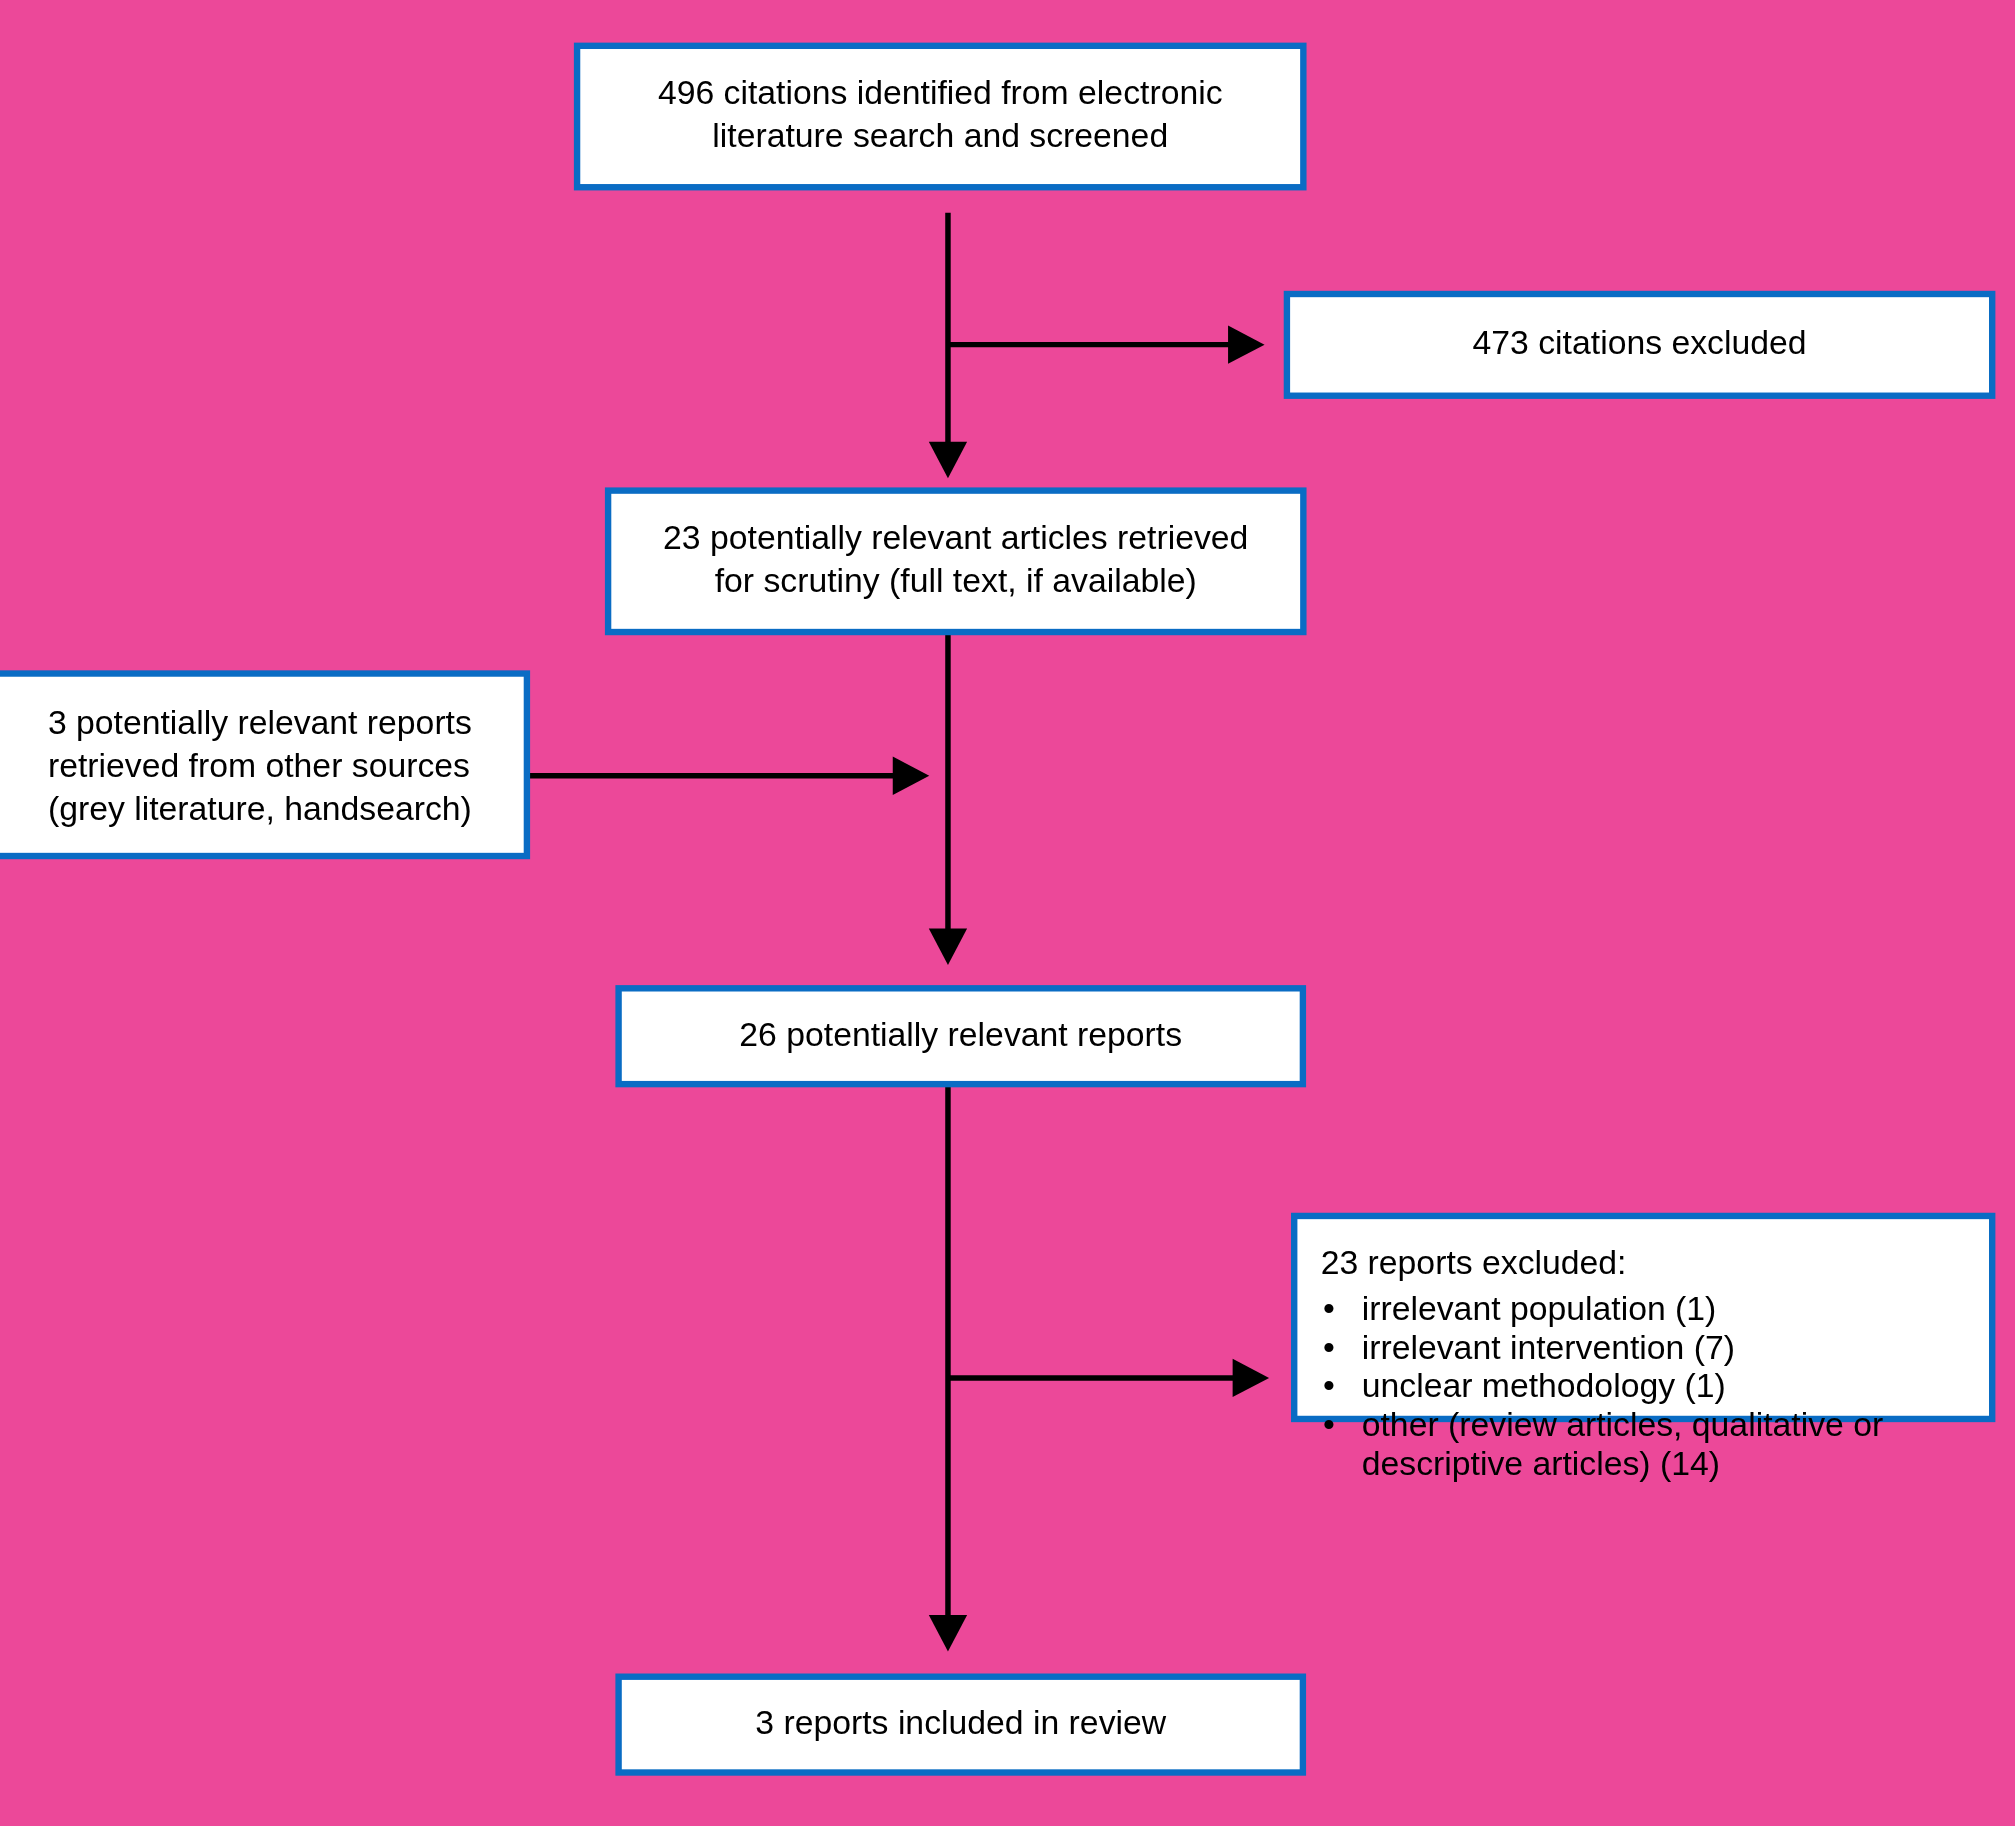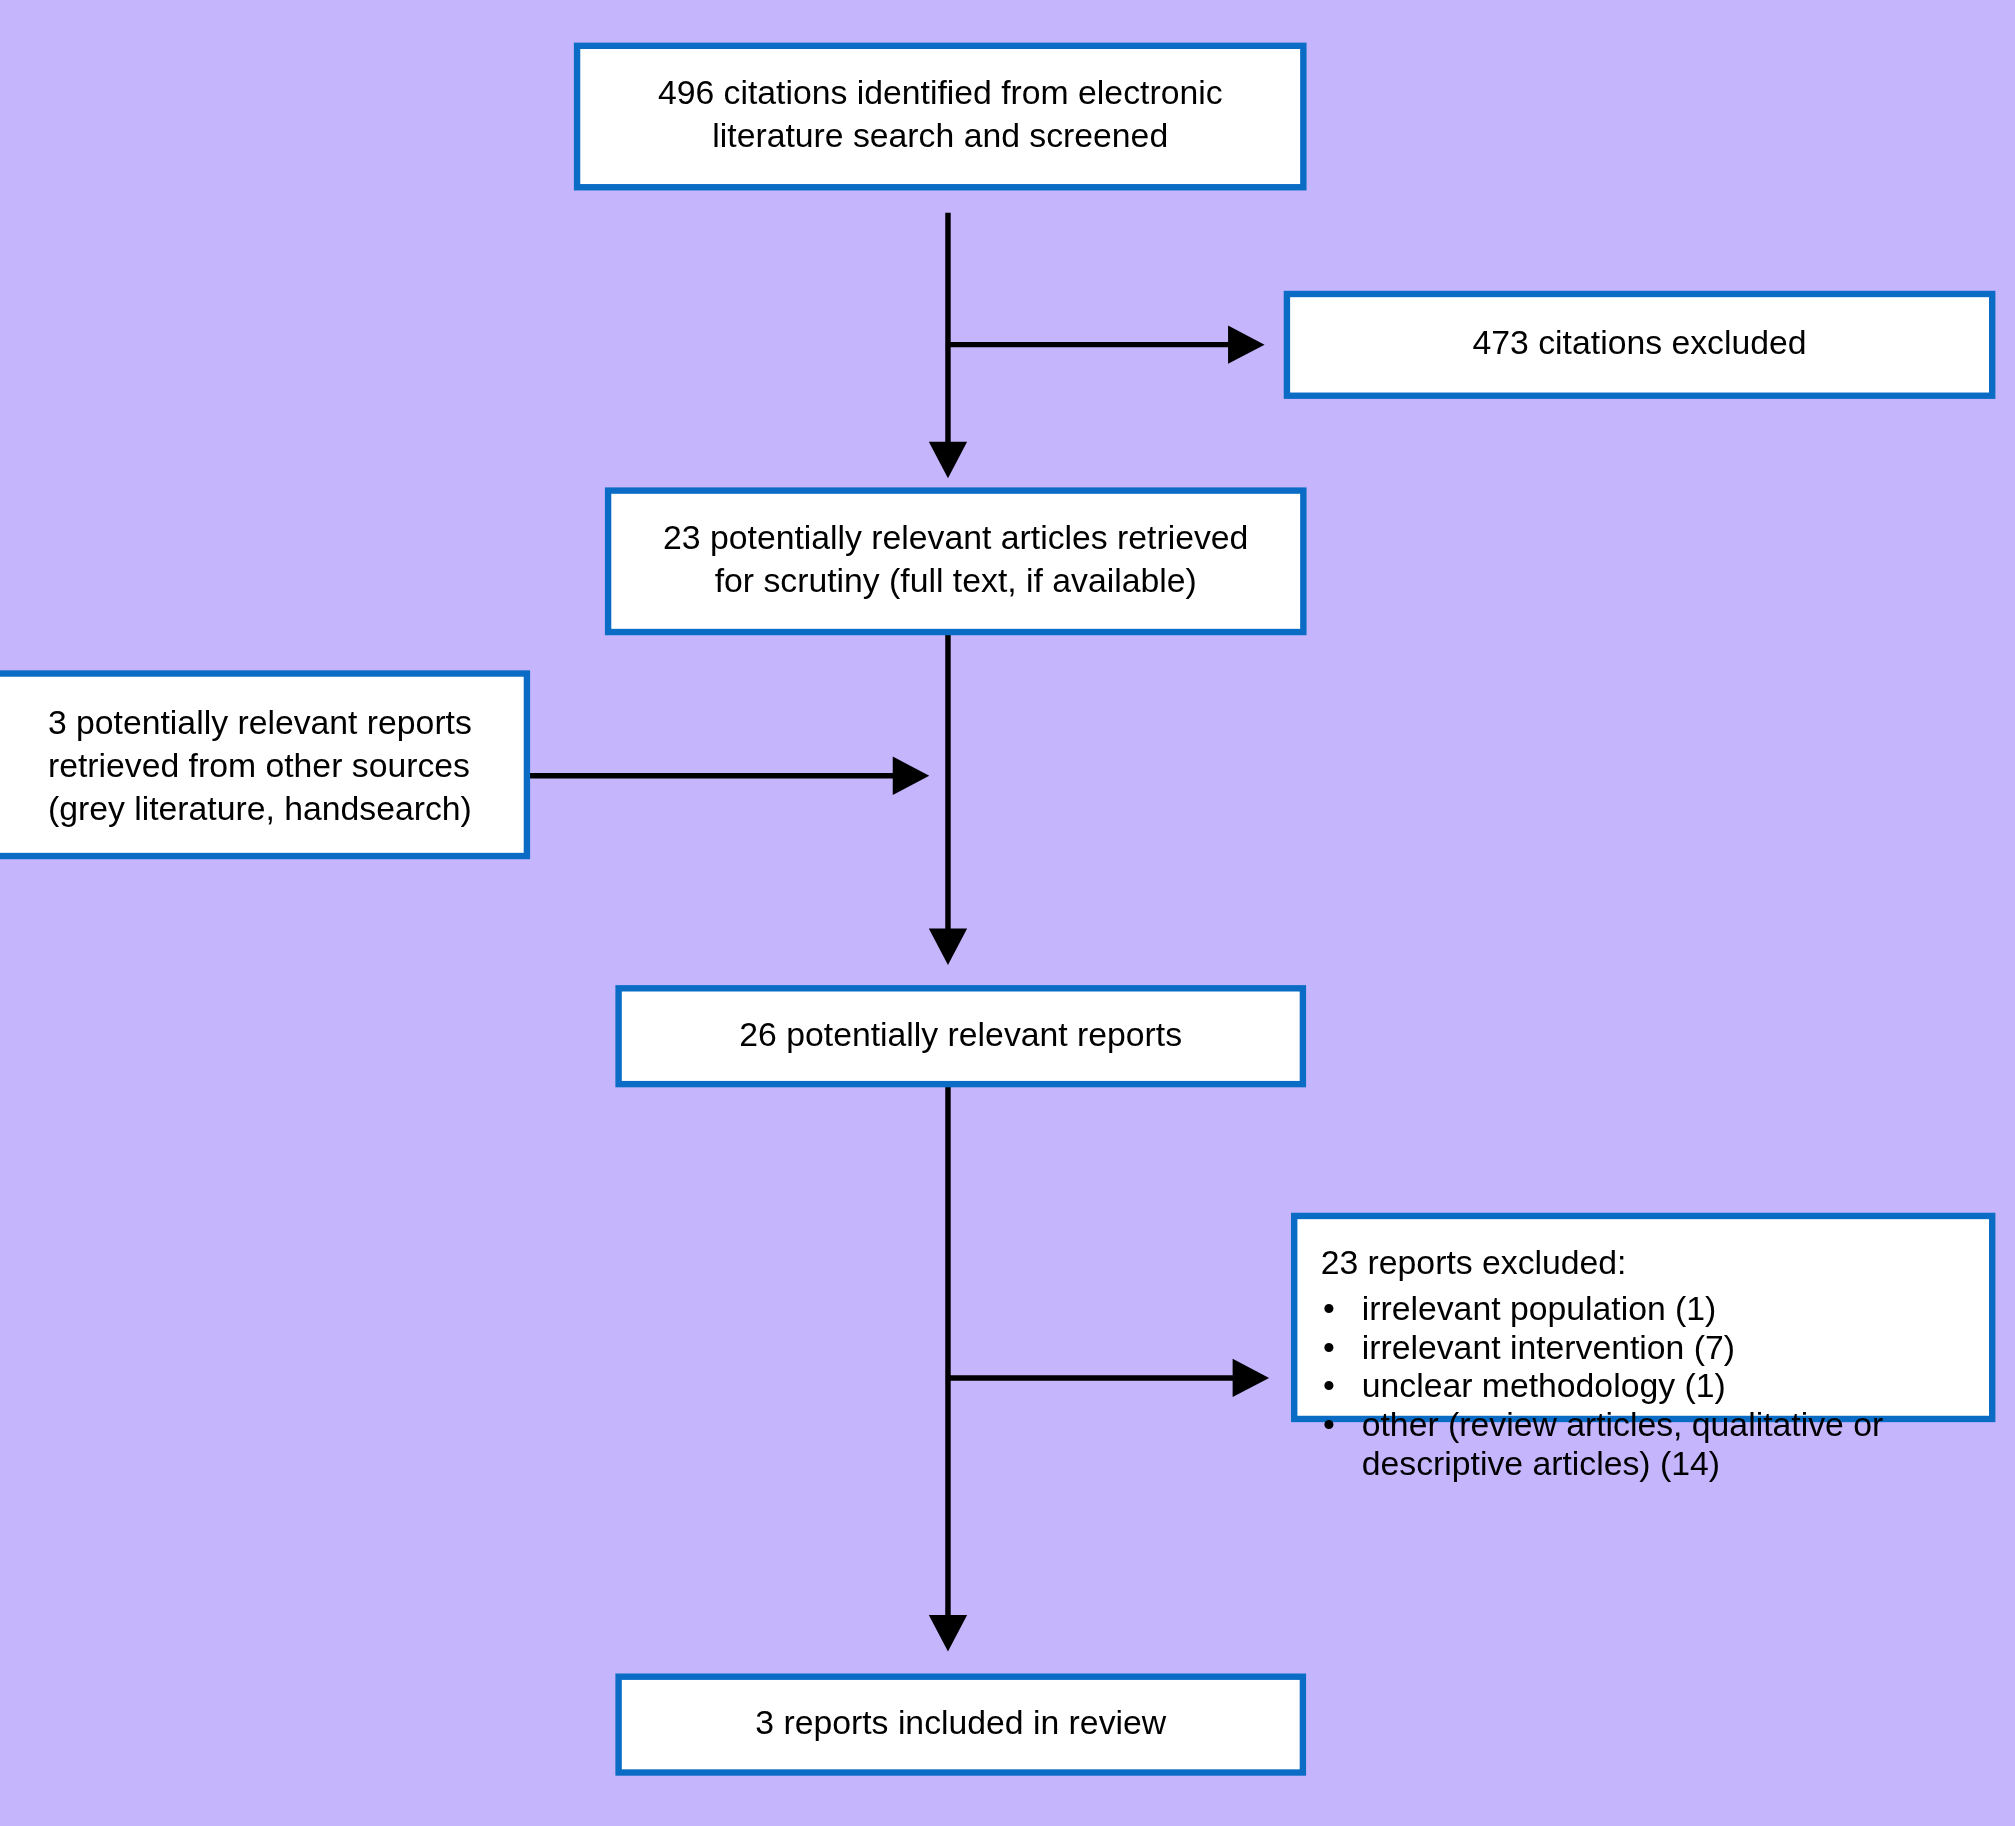--- a/index.html
+++ b/index.html
@@ -56,21 +56,21 @@
     font-family: "Liberation Sans", sans-serif;
     font-size: 74px;
     fill: #000000;
     text-anchor: start;
     dominant-baseline: middle;
   }
 </style>
 </head>
 <body>
 
-<div id="diagram-root" style="background: #c4b5fd;">
+<div id="diagram-root" style="background: #ec4899;">
 
   <svg class="flow-canvas" viewBox="0 0 4417 4004" xmlns="http://www.w3.org/2000/svg">
 
     <g>
       <line class="connector-line" x1="2078" y1="466" x2="2078" y2="985" stroke="#000000"></line>
       <polygon class="connector-head" points="2078,1048 2036,968 2120,968" fill="#000000"></polygon>
     </g>
 
     <g>
       <line class="connector-line" x1="2078" y1="755" x2="2700" y2="755" stroke="#000000"></line>

